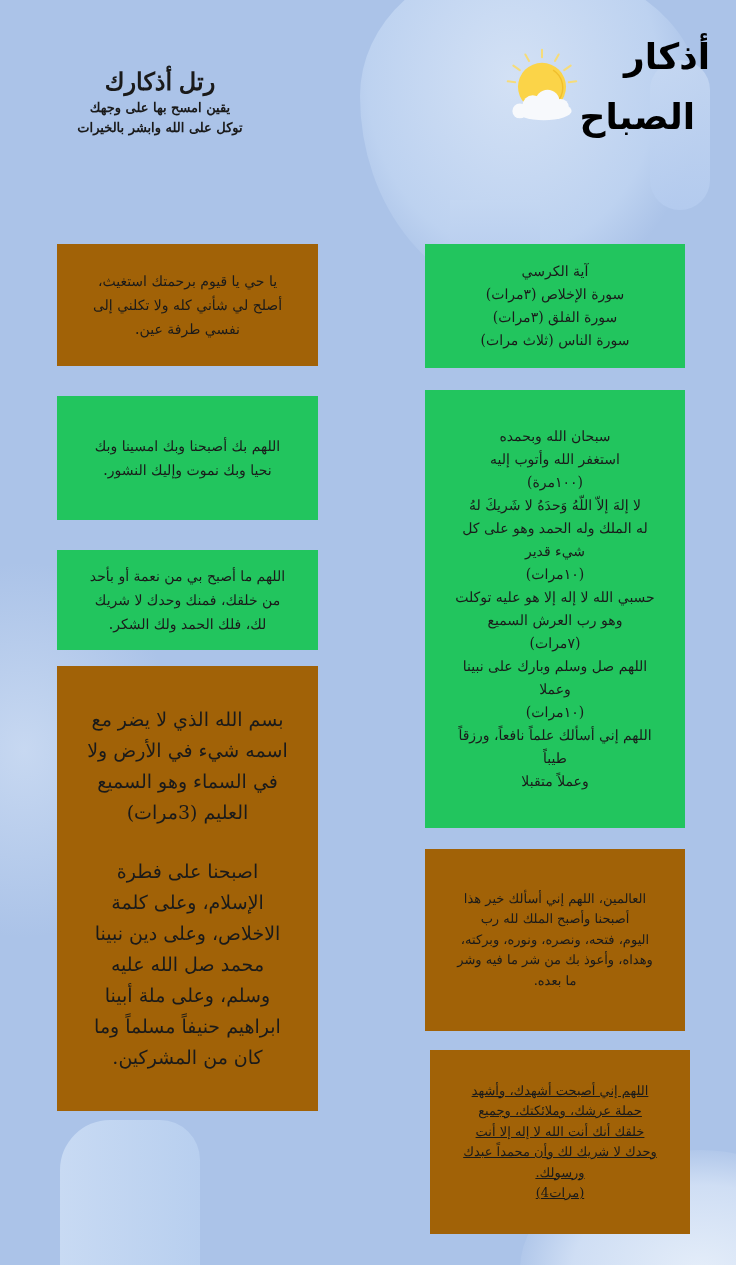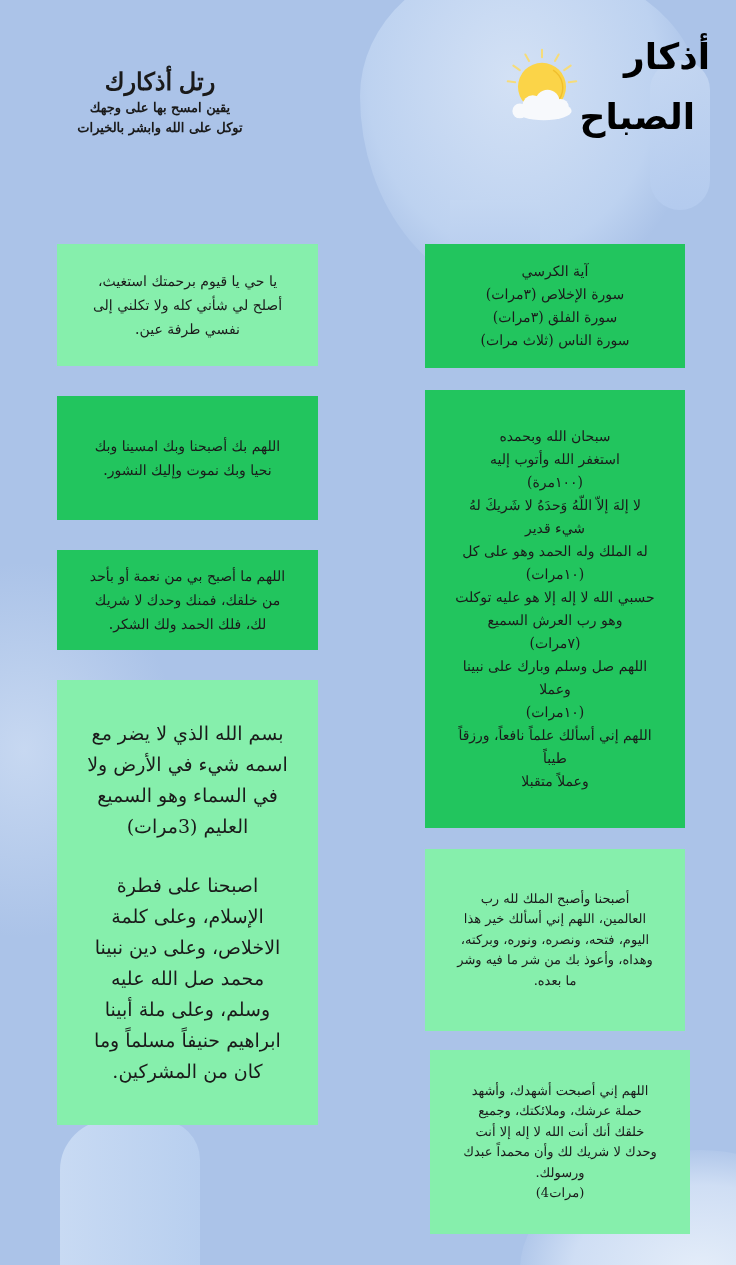--- a/index.html
+++ b/index.html
@@ -70,21 +70,21 @@
 
     
     .box {
       position: absolute; box-sizing: border-box;
       display: flex; align-items: center; justify-content: center;
       text-align: center; direction: rtl;
       font-family: "DejaVu Serif", "Liberation Serif", serif;
       padding: 8px 10px;
     }
     .box .line { display: block; white-space: nowrap; }
-    .pink { background: #86efac; }
+    .pink { background: #a16207; }
     .light { background: #22c55e; }
     .box .inner { width: 100%; }
     .fs14 { font-size: 14px; line-height: 23px; }
     .fs14b { font-size: 14px; line-height: 24px; }
     .fs13 { font-size: 13px; line-height: 20.5px; }
     .fs19 { font-size: 19px; line-height: 31px; }
     .gap { height: 28px; }
   </style>
 </head>
 <body>
@@ -135,46 +135,46 @@
     <span class="line">سورة الناس (ثلاث مرات)</span>
   </div>
 </div>
 
 <div class="box light fs14" style="left:425px; top:390px; width:260px; height:438px;">
   <div class="inner">
     <span class="line">سبحان الله وبحمده</span>
     <span class="line">استغفر الله وأتوب إليه</span>
     <span class="line">(١٠٠مرة)</span>
     <span class="line">لا إلهَ إلاّ اللّهُ وَحدَهُ لا شَريكَ لهُ</span>
+    <span class="line">له الملك وله الحمد وهو على كل</span>
     <span class="line">شيء قدير</span>
-    <span class="line">له الملك وله الحمد وهو على كل</span>
     <span class="line">(١٠مرات)</span>
     <span class="line">حسبي الله لا إله إلا هو عليه توكلت</span>
     <span class="line">وهو رب العرش السميع</span>
     <span class="line">(٧مرات)</span>
     <span class="line">اللهم صل وسلم وبارك على نبينا</span>
     <span class="line">وعملا</span>
     <span class="line">(١٠مرات)</span>
     <span class="line">اللهم إني أسألك علماً نافعاً، ورزقاً</span>
     <span class="line">طيباً</span>
     <span class="line">وعملاً متقبلا</span>
   </div>
 </div>
 
 <div class="box pink fs13" style="left:425px; top:849px; width:260px; height:182px;">
   <div class="inner">
+    <span class="line">العالمين، اللهم إني أسألك خير هذا</span>
     <span class="line">أصبحنا وأصبح الملك لله رب</span>
-    <span class="line">العالمين، اللهم إني أسألك خير هذا</span>
     <span class="line">اليوم، فتحه، ونصره، ونوره، وبركته،</span>
     <span class="line">وهداه، وأعوذ بك من شر ما فيه وشر</span>
     <span class="line">ما بعده.</span>
   </div>
 </div>
 
-<div class="box pink fs13" style="left:430px; top:1050px; width:260px; height:184px;">
+<div class="box pink fs13" style="left:430px; top:1050px; width:260px; height:184px;text-decoration:underline;">
   <div class="inner">
     <span class="line">اللهم إني أصبحت أشهدك، وأشهد</span>
     <span class="line">حملة عرشك، وملائكتك، وجميع</span>
     <span class="line">خلقك أنك أنت الله لا إله إلا أنت</span>
     <span class="line">وحدك لا شريك لك وأن محمداً عبدك</span>
     <span class="line">ورسولك.</span>
     <span class="line">(مرات4)</span>
   </div>
 </div>
 
@@ -194,21 +194,21 @@
 </div>
 
 <div class="box light fs14b" style="left:57px; top:550px; width:261px; height:100px;">
   <div class="inner">
     <span class="line">اللهم ما أصبح بي من نعمة أو بأحد</span>
     <span class="line">من خلقك، فمنك وحدك لا شريك</span>
     <span class="line">لك، فلك الحمد ولك الشكر.</span>
   </div>
 </div>
 
-<div class="box pink fs19" style="left:57px; top:680px; width:261px; height:445px;">
+<div class="box pink fs19" style="left:57px; top:666px; width:261px; height:445px;">
   <div class="inner">
     <span class="line">بسم الله الذي لا يضر مع</span>
     <span class="line">اسمه شيء في الأرض ولا</span>
     <span class="line">في السماء وهو السميع</span>
     <span class="line">العليم (3مرات)</span>
     <div class="gap"></div>
     <span class="line">اصبحنا على فطرة</span>
     <span class="line">الإسلام، وعلى كلمة</span>
     <span class="line">الاخلاص، وعلى دين نبينا</span>
     <span class="line">محمد صل الله عليه</span>

